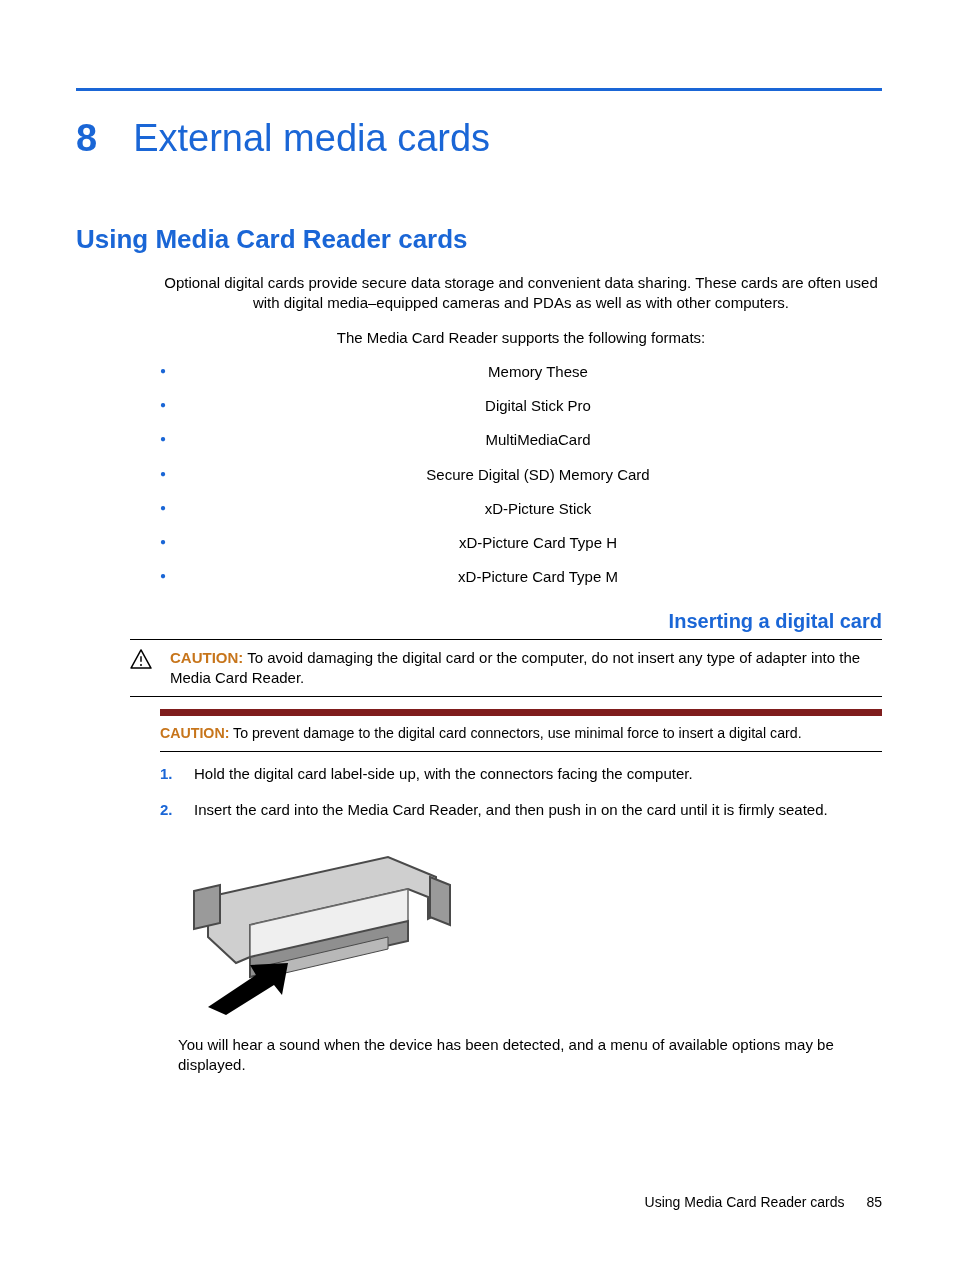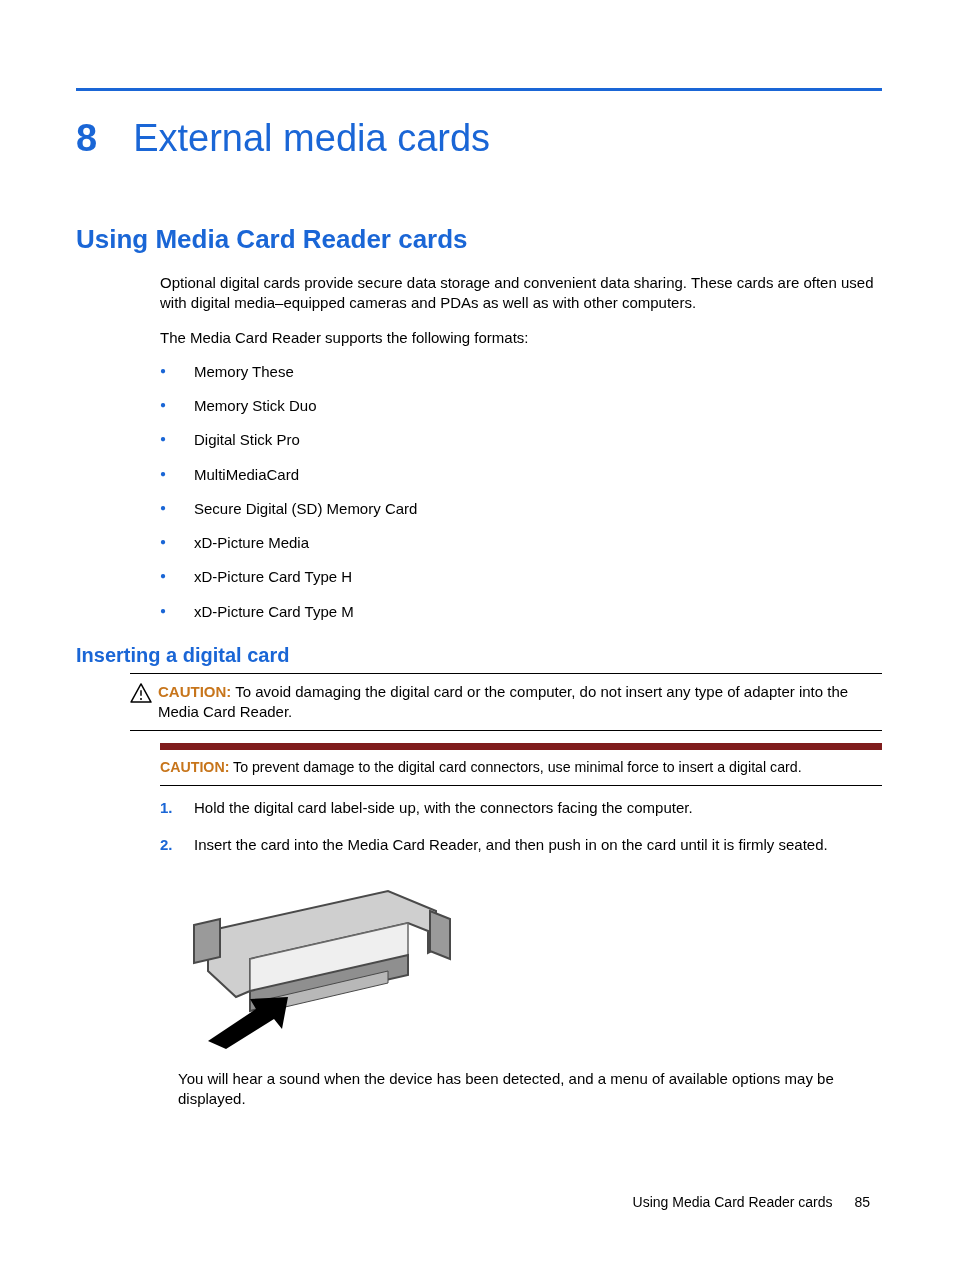--- a/index.html
+++ b/index.html
@@ -3,40 +3,40 @@
 <meta charset="utf-8">
 <style>
   * { box-sizing: border-box; margin: 0; padding: 0; }
   html, body { width: 954px; height: 1270px; background: #fff; font-family: Arial, Helvetica, sans-serif; color: #000; }
   .page { position: relative; width: 954px; height: 1270px; padding: 88px 72px 60px 76px; }
   .rule { border-top: 3px solid #1a66d6; margin-bottom: 26px; }
   .chapter-row { display: flex; align-items: baseline; gap: 36px; margin-bottom: 64px; }
   .chapter-num { font-size: 38px; font-weight: 700; color: #1a66d6; }
   .chapter-title { font-size: 38px; font-weight: 400; color: #1a66d6; }
   .section-title { font-size: 26px; font-weight: 700; color: #1a66d6; margin-bottom: 18px; }
-  .body-indent { margin-left: 84px; margin-right: 0; }
+  .body-indent { margin-left: 84px; margin-right: 0; text-align: center; }
   .para { font-size: 15px; line-height: 1.35; margin-bottom: 14px; }
   .bullet-list { list-style: none; margin: 10px 0 22px 0; }
   .bullet-list li { position: relative; padding-left: 34px; font-size: 15px; line-height: 1.35; margin-bottom: 14px; }
   .bullet-list li::before { content: "●"; position: absolute; left: 0; top: 2px; color: #1a66d6; font-size: 10px; }
-  .subsection-title { font-size: 20px; font-weight: 700; color: #1a66d6; margin: 6px 0 6px 0; }
+  .subsection-title { font-size: 20px; font-weight: 700; color: #1a66d6; margin: 6px 0 6px 0; text-align: right; }
   .caution-block { margin-left: 54px; }
-  .caution-row { display: flex; align-items: flex-start; gap: 6px; border-top: 1px solid #000; padding-top: 8px; margin-top: 4px; }
+  .caution-row { display: flex; align-items: flex-start; gap: 18px; border-top: 1px solid #000; padding-top: 8px; margin-top: 4px; }
   .caution-icon { flex: 0 0 auto; width: 22px; height: 20px; margin-top: 1px; }
   .caution-text { font-size: 15px; line-height: 1.35; }
   .caution-label { font-weight: 700; color: #c7751b; }
   .caution-under { border-bottom: 1px solid #000; padding-bottom: 8px; margin-bottom: 12px; }
   .caution-row2 { display: flex; align-items: flex-start; gap: 10px; border-top: 7px solid #7f1d1d; padding-top: 8px; margin-top: 4px; margin-left: 30px; }
   .caution-row2 .caution-text { font-size: 14.2px; }
   .ol-steps { list-style: none; margin-left: 30px; }
   .ol-steps li { display: flex; align-items: flex-start; gap: 18px; font-size: 15px; line-height: 1.35; margin-bottom: 16px; }
   .ol-num { color: #1a66d6; font-weight: 700; min-width: 16px; }
   .illus-wrap { margin: 6px 0 14px 48px; }
   .follow { font-size: 15px; line-height: 1.35; margin-left: 48px; }
-  .footer { position: absolute; bottom: 60px; right: 84px; font-size: 14px; }
+  .footer { position: absolute; bottom: 60px; right: 72px; font-size: 14px; }
   .footer .pn { margin-left: 18px; }
 </style>
 </head>
 <body>
 
 <div class="page">
   <div class="rule"></div>
 
   <div class="chapter-row">
     <span class="chapter-num">8</span>
@@ -44,25 +44,24 @@
   </div>
 
   <h2 class="section-title">Using Media Card Reader cards</h2>
 
   <div class="body-indent">
     <p class="para">Optional digital cards provide secure data storage and convenient data sharing. These cards are often used with digital media–equipped cameras and PDAs as well as with other computers.</p>
     <p class="para">The Media Card Reader supports the following formats:</p>
 
     <ul class="bullet-list">
       <li>Memory These</li>
-      <li>Memory Stick Duo</li>
       <li>Digital Stick Pro</li>
       <li>MultiMediaCard</li>
       <li>Secure Digital (SD) Memory Card</li>
-      <li>xD-Picture Media</li>
+      <li>xD-Picture Stick</li>
       <li>xD-Picture Card Type H</li>
       <li>xD-Picture Card Type M</li>
     </ul>
   </div>
 
   <h3 class="subsection-title">Inserting a digital card</h3>
 
   <div class="caution-block">
 
     <div class="caution-row caution-under">

